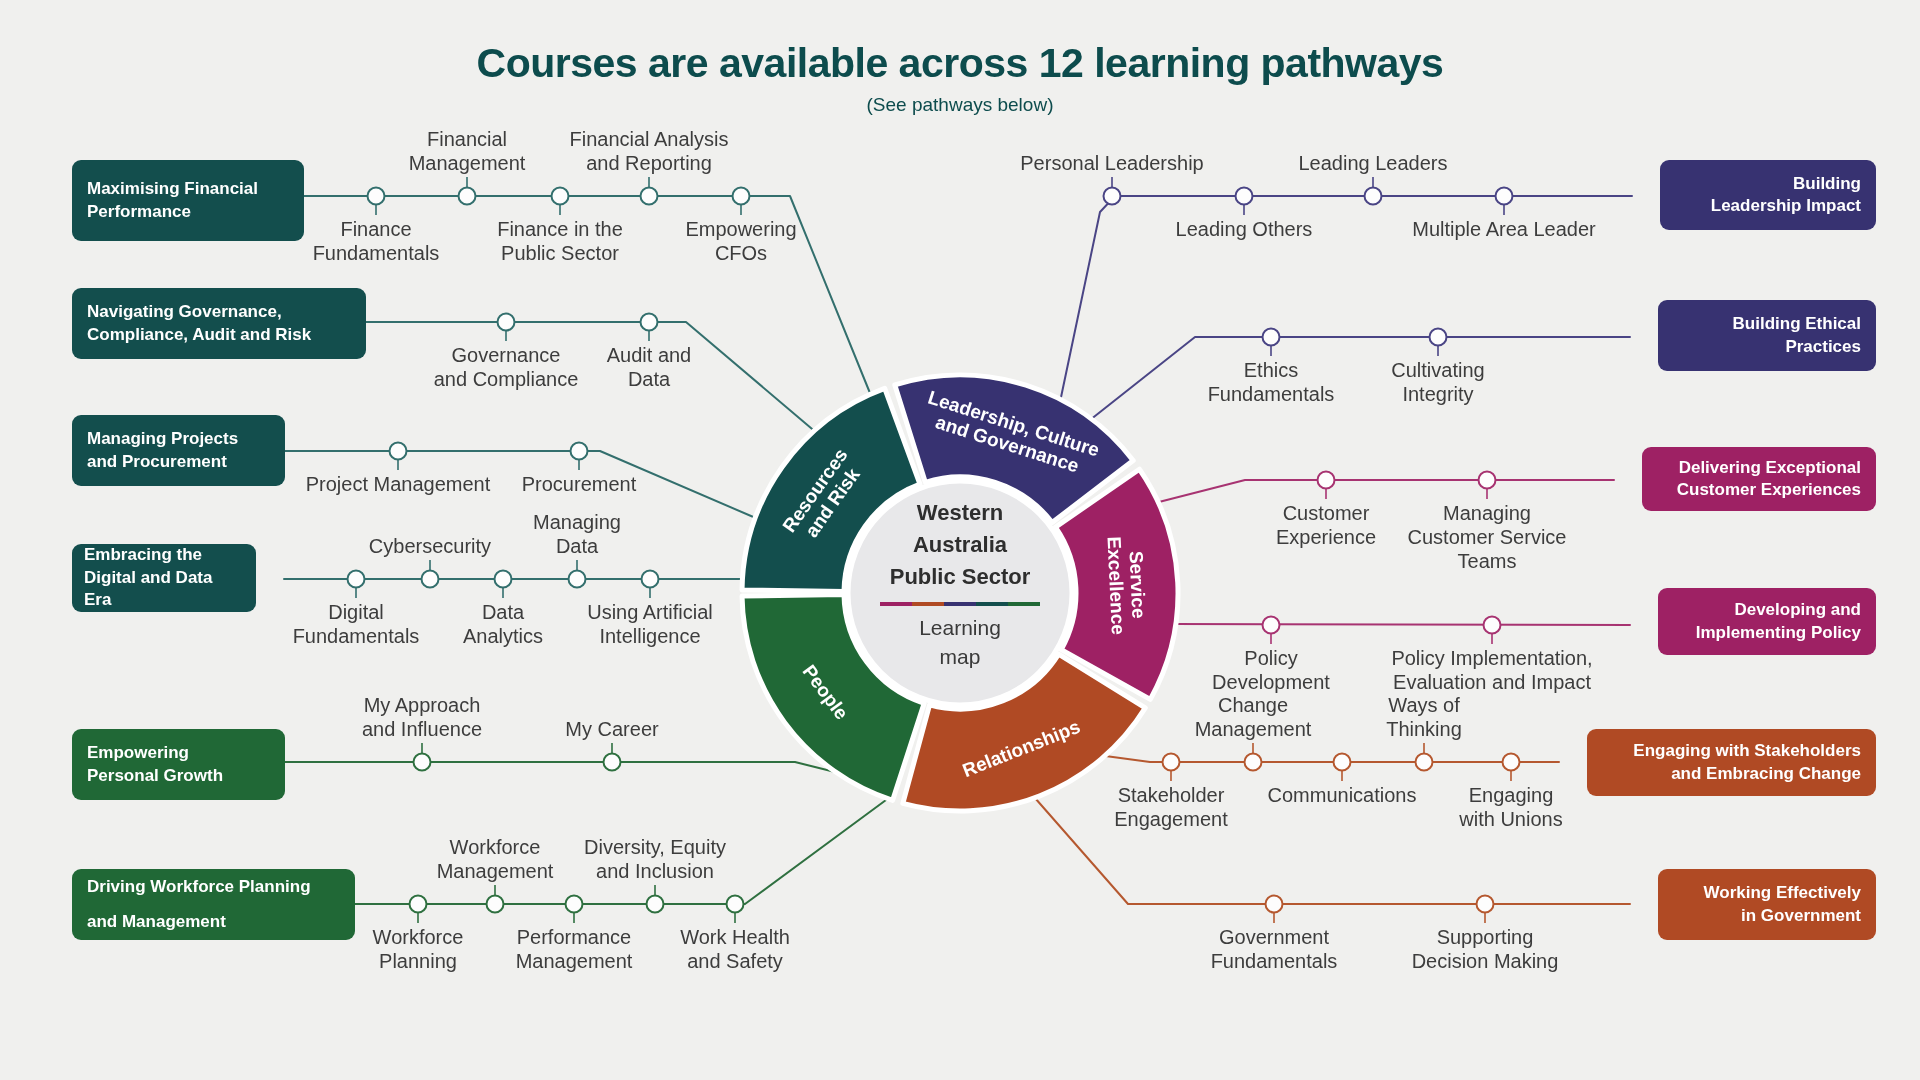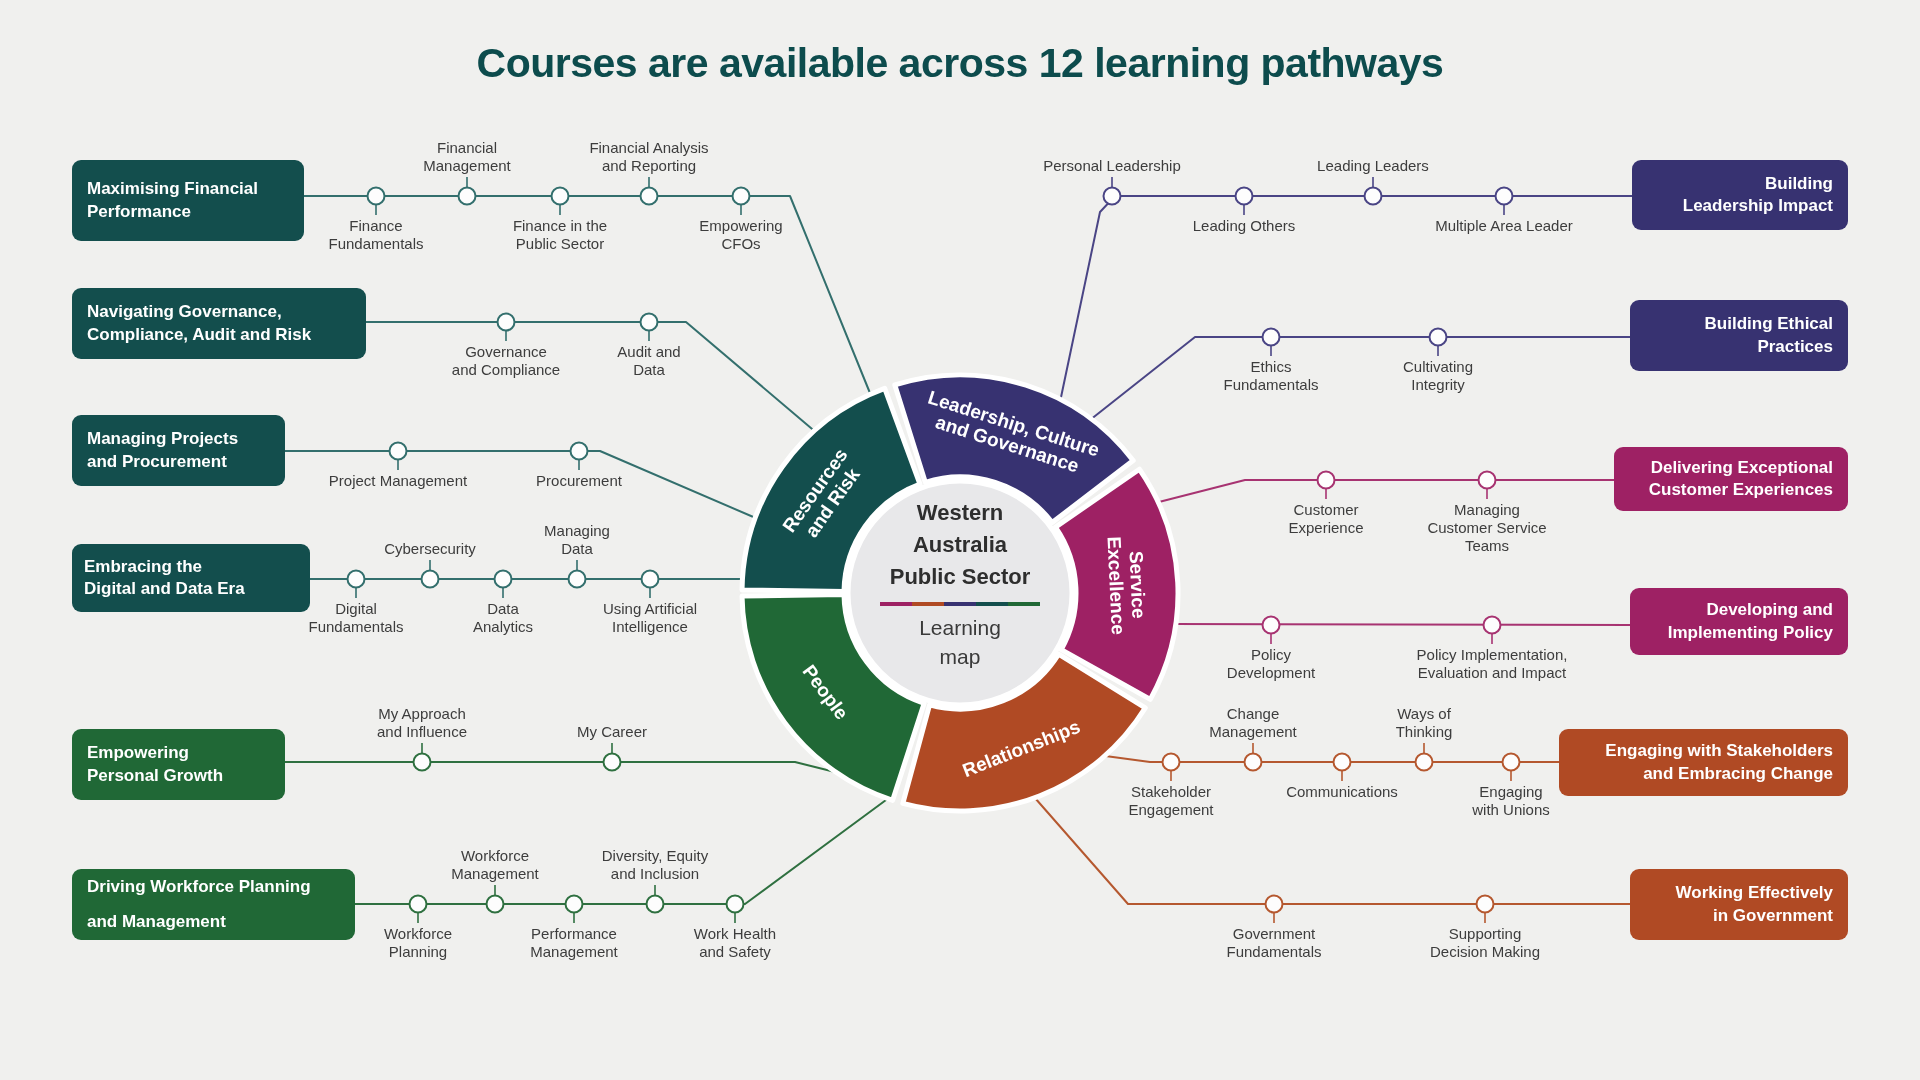--- a/index.html
+++ b/index.html
@@ -17,24 +17,24 @@
     font-size:19px;font-weight:500;color:#0d4c4d;
   }
   svg{position:absolute;left:0;top:0;}
   .pbox{
     position:absolute;border-radius:9px;color:#ffffff;
     display:flex;flex-direction:column;justify-content:center;
     font-size:17px;font-weight:600;line-height:1.32;
     padding:0 15px;box-sizing:border-box;
   }
   .pbox.left{align-items:flex-start;text-align:left;}
-  .pbox.right{align-items:flex-end;text-align:right;}
+  .pbox.right{align-items:flex-end;text-align:right;margin-left:28px;}
   .topic-label{
     position:absolute;width:240px;text-align:center;
-    font-size:15px;line-height:1.2;color:#3d3d3d;font-weight:400;
+    font-size:20px;line-height:1.2;color:#3d3d3d;font-weight:400;
   }
   .hub-text{
     position:absolute;left:840px;top:497px;width:240px;text-align:center;
     color:#2e2e2e;
   }
   .hub-org{font-size:22px;font-weight:700;line-height:32px;}
   .hub-divider{width:160px;height:4px;margin:9px auto 7px auto;display:flex;}
   .hub-divider span{flex:1;height:4px;}
   .hub-product{font-size:21px;font-weight:400;line-height:29px;color:#3a3a3a;}
   .legend{
@@ -47,20 +47,21 @@
     width:22px;height:22px;border-radius:50%;border:3px solid #141414;
     background:transparent;margin-left:56px;margin-right:16px;
   }
 </style>
 </head>
 <body>
 
 <div id="stage">
 
   <div class="page-title">Courses are available across 12 learning pathways</div>
+  <div class="page-subtitle">(See pathways below)</div>
 
   <svg id="diagram" width="1920" height="1080" viewBox="0 0 1920 1080">
       <polyline points="304,196 790,196 872,398" fill="none" stroke="#336f6d" stroke-width="2" stroke-linejoin="round" stroke-linecap="round"></polyline>
       <polyline points="366,322 686,322 818,434" fill="none" stroke="#336f6d" stroke-width="2" stroke-linejoin="round" stroke-linecap="round"></polyline>
       <polyline points="285,451 600,451 758,519" fill="none" stroke="#336f6d" stroke-width="2" stroke-linejoin="round" stroke-linecap="round"></polyline>
       <polyline points="284,579 744,579" fill="none" stroke="#336f6d" stroke-width="2" stroke-linejoin="round" stroke-linecap="round"></polyline>
       <polyline points="285,762 795,762 835,772" fill="none" stroke="#2f7040" stroke-width="2" stroke-linejoin="round" stroke-linecap="round"></polyline>
       <polyline points="355,904 745,904 886,800" fill="none" stroke="#2f7040" stroke-width="2" stroke-linejoin="round" stroke-linecap="round"></polyline>
       <polyline points="1060,402 1100,212 1115,196 1632,196" fill="none" stroke="#4a4585" stroke-width="2" stroke-linejoin="round" stroke-linecap="round"></polyline>
       <polyline points="1090,420 1195,337 1630,337" fill="none" stroke="#4a4585" stroke-width="2" stroke-linejoin="round" stroke-linecap="round"></polyline>
@@ -163,21 +164,21 @@
         <div>Performance</div>
       </div>
       <div class="pbox left" style="left: 72px; top: 288px; width: 294px; height: 71px; background: rgb(19, 78, 77);">
         <div>Navigating Governance,</div>
         <div>Compliance, Audit and Risk</div>
       </div>
       <div class="pbox left" style="left: 72px; top: 415px; width: 213px; height: 71px; background: rgb(19, 78, 77);">
         <div>Managing Projects</div>
         <div>and Procurement</div>
       </div>
-      <div class="pbox left" style="left: 72px; top: 544px; width: 238px; height: 68px; background: rgb(19, 78, 77); padding-left: 12px;">
+      <div class="pbox left" style="left: 72px; top: 544px; width: 184px; height: 68px; background: rgb(19, 78, 77); padding-left: 12px;">
         <div>Embracing the</div>
         <div>Digital and Data Era</div>
       </div>
       <div class="pbox left" style="left: 72px; top: 729px; width: 213px; height: 71px; background: rgb(32, 104, 54);">
         <div>Empowering</div>
         <div>Personal Growth</div>
       </div>
       <div class="pbox left" style="left: 72px; top: 869px; width: 283px; height: 71px; background: rgb(32, 104, 54); gap: 12px;">
         <div>Driving Workforce Planning</div>
         <div>and Management</div>

